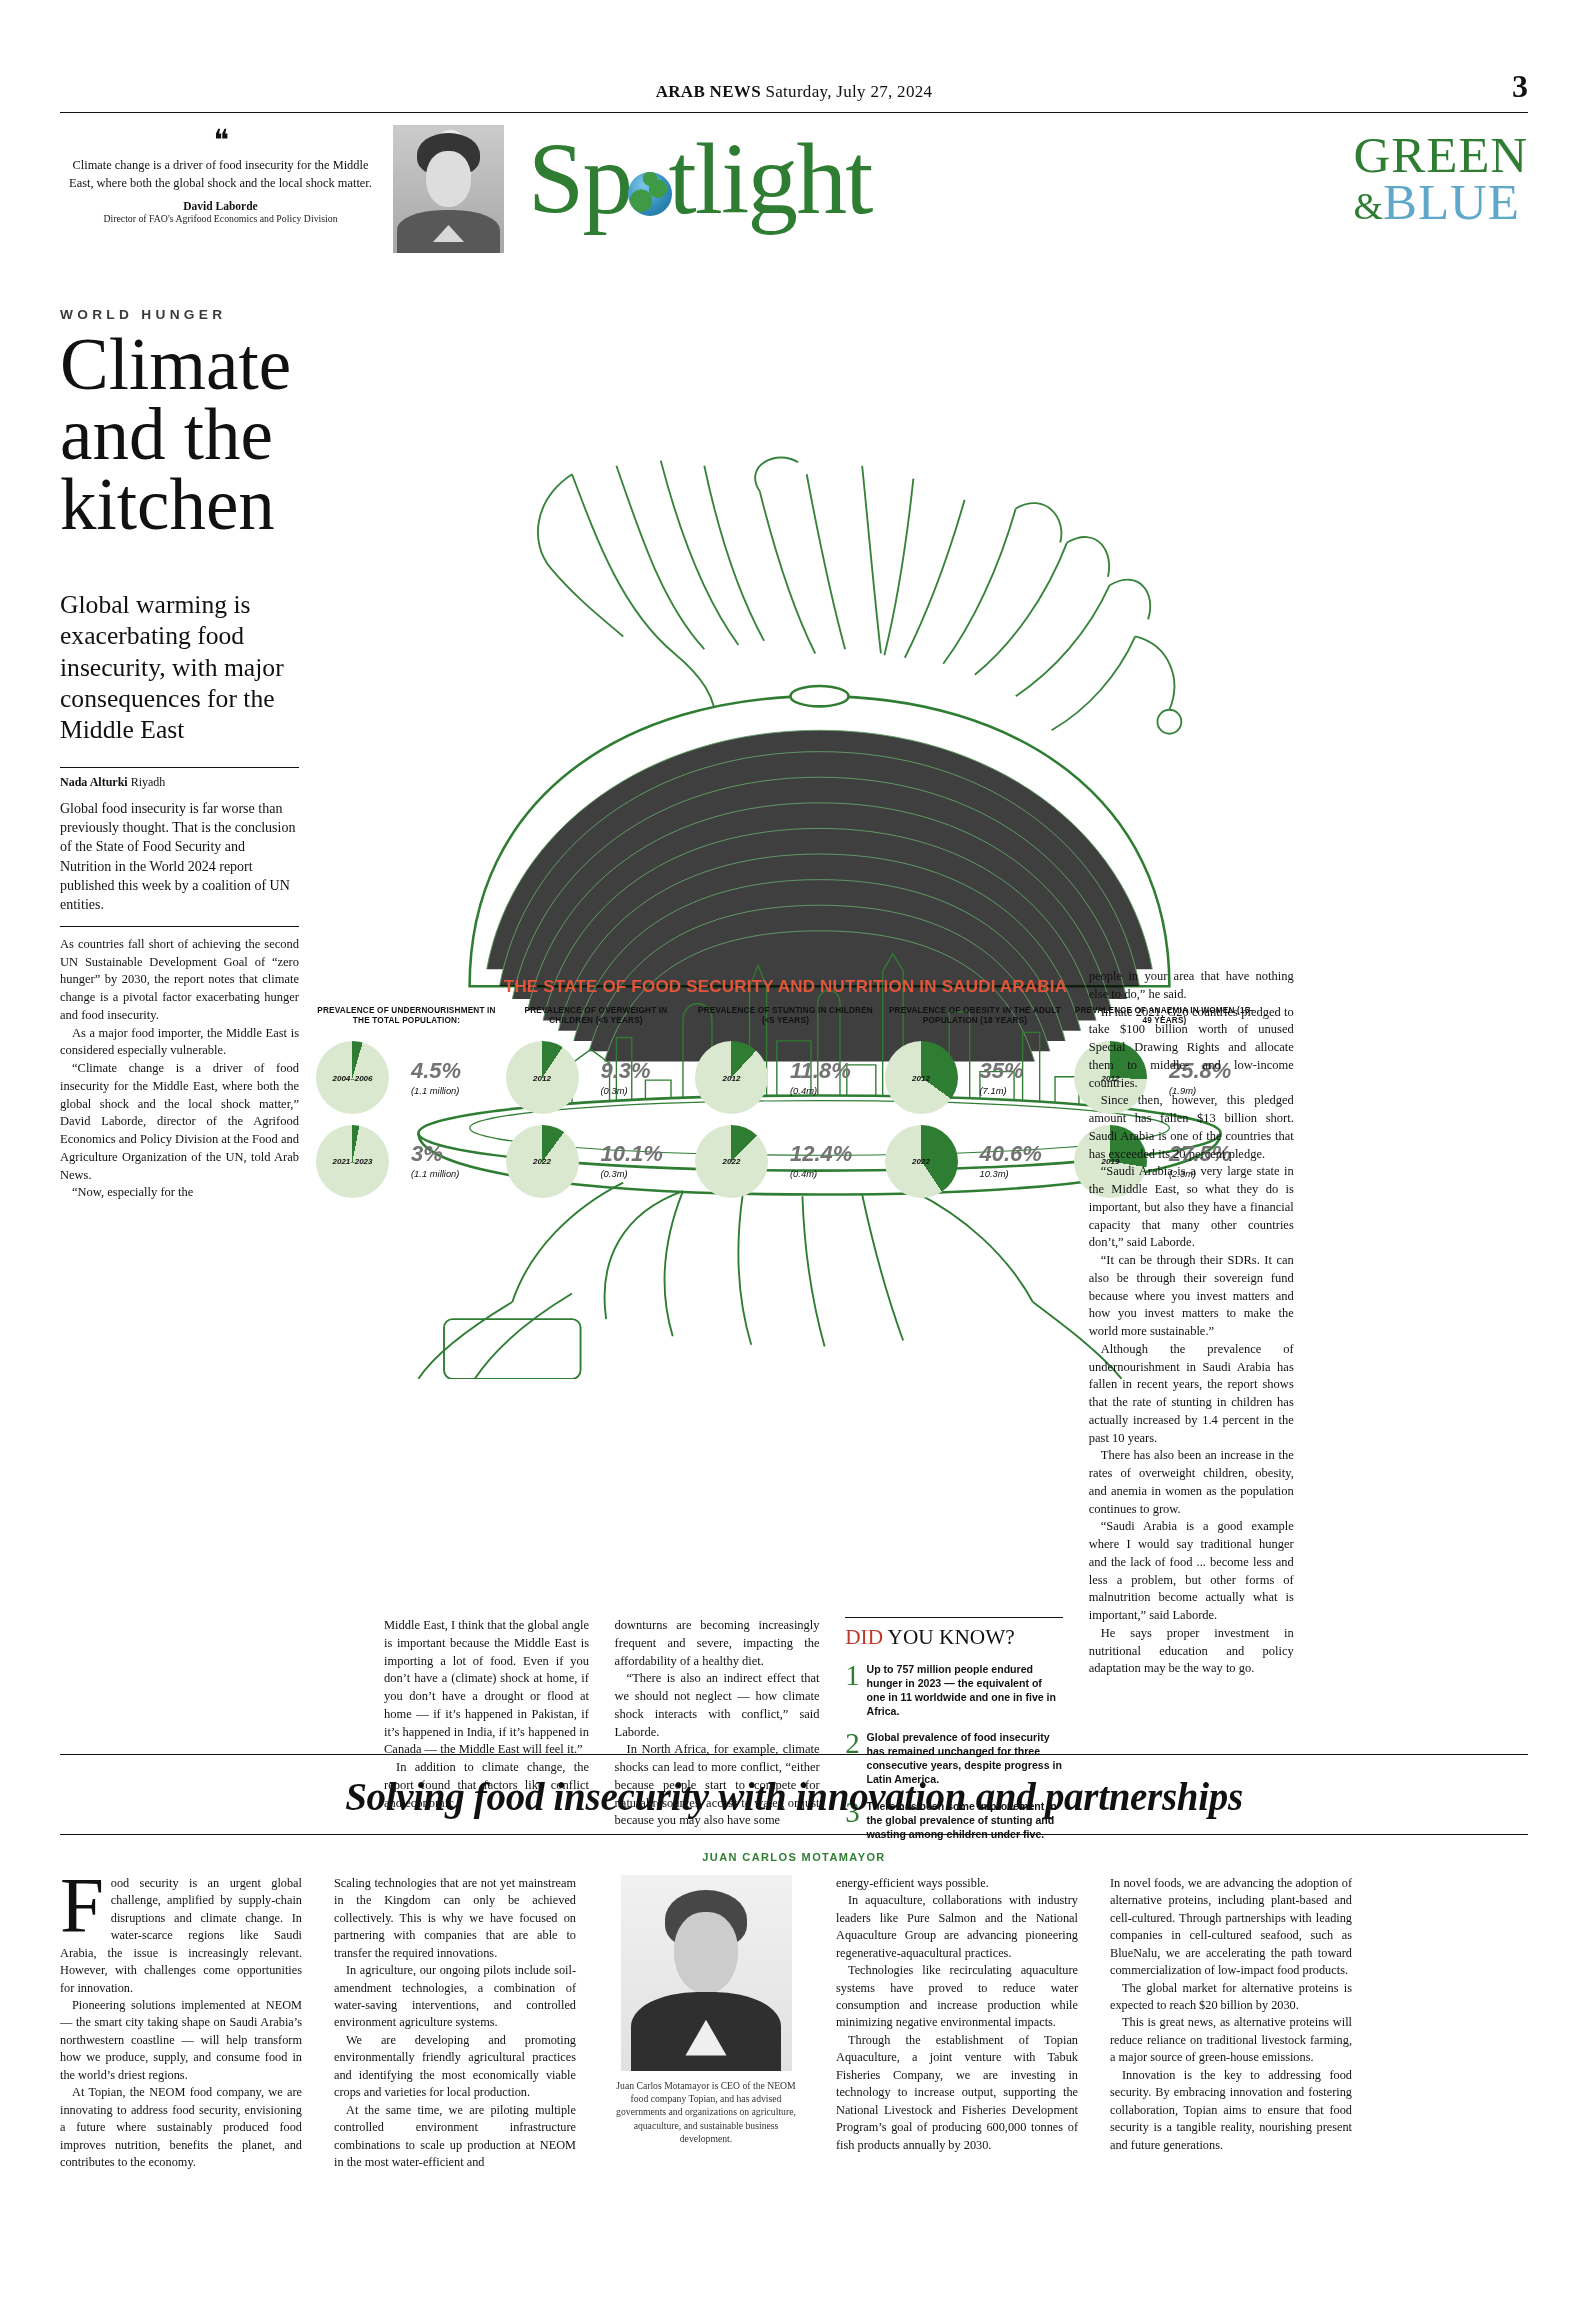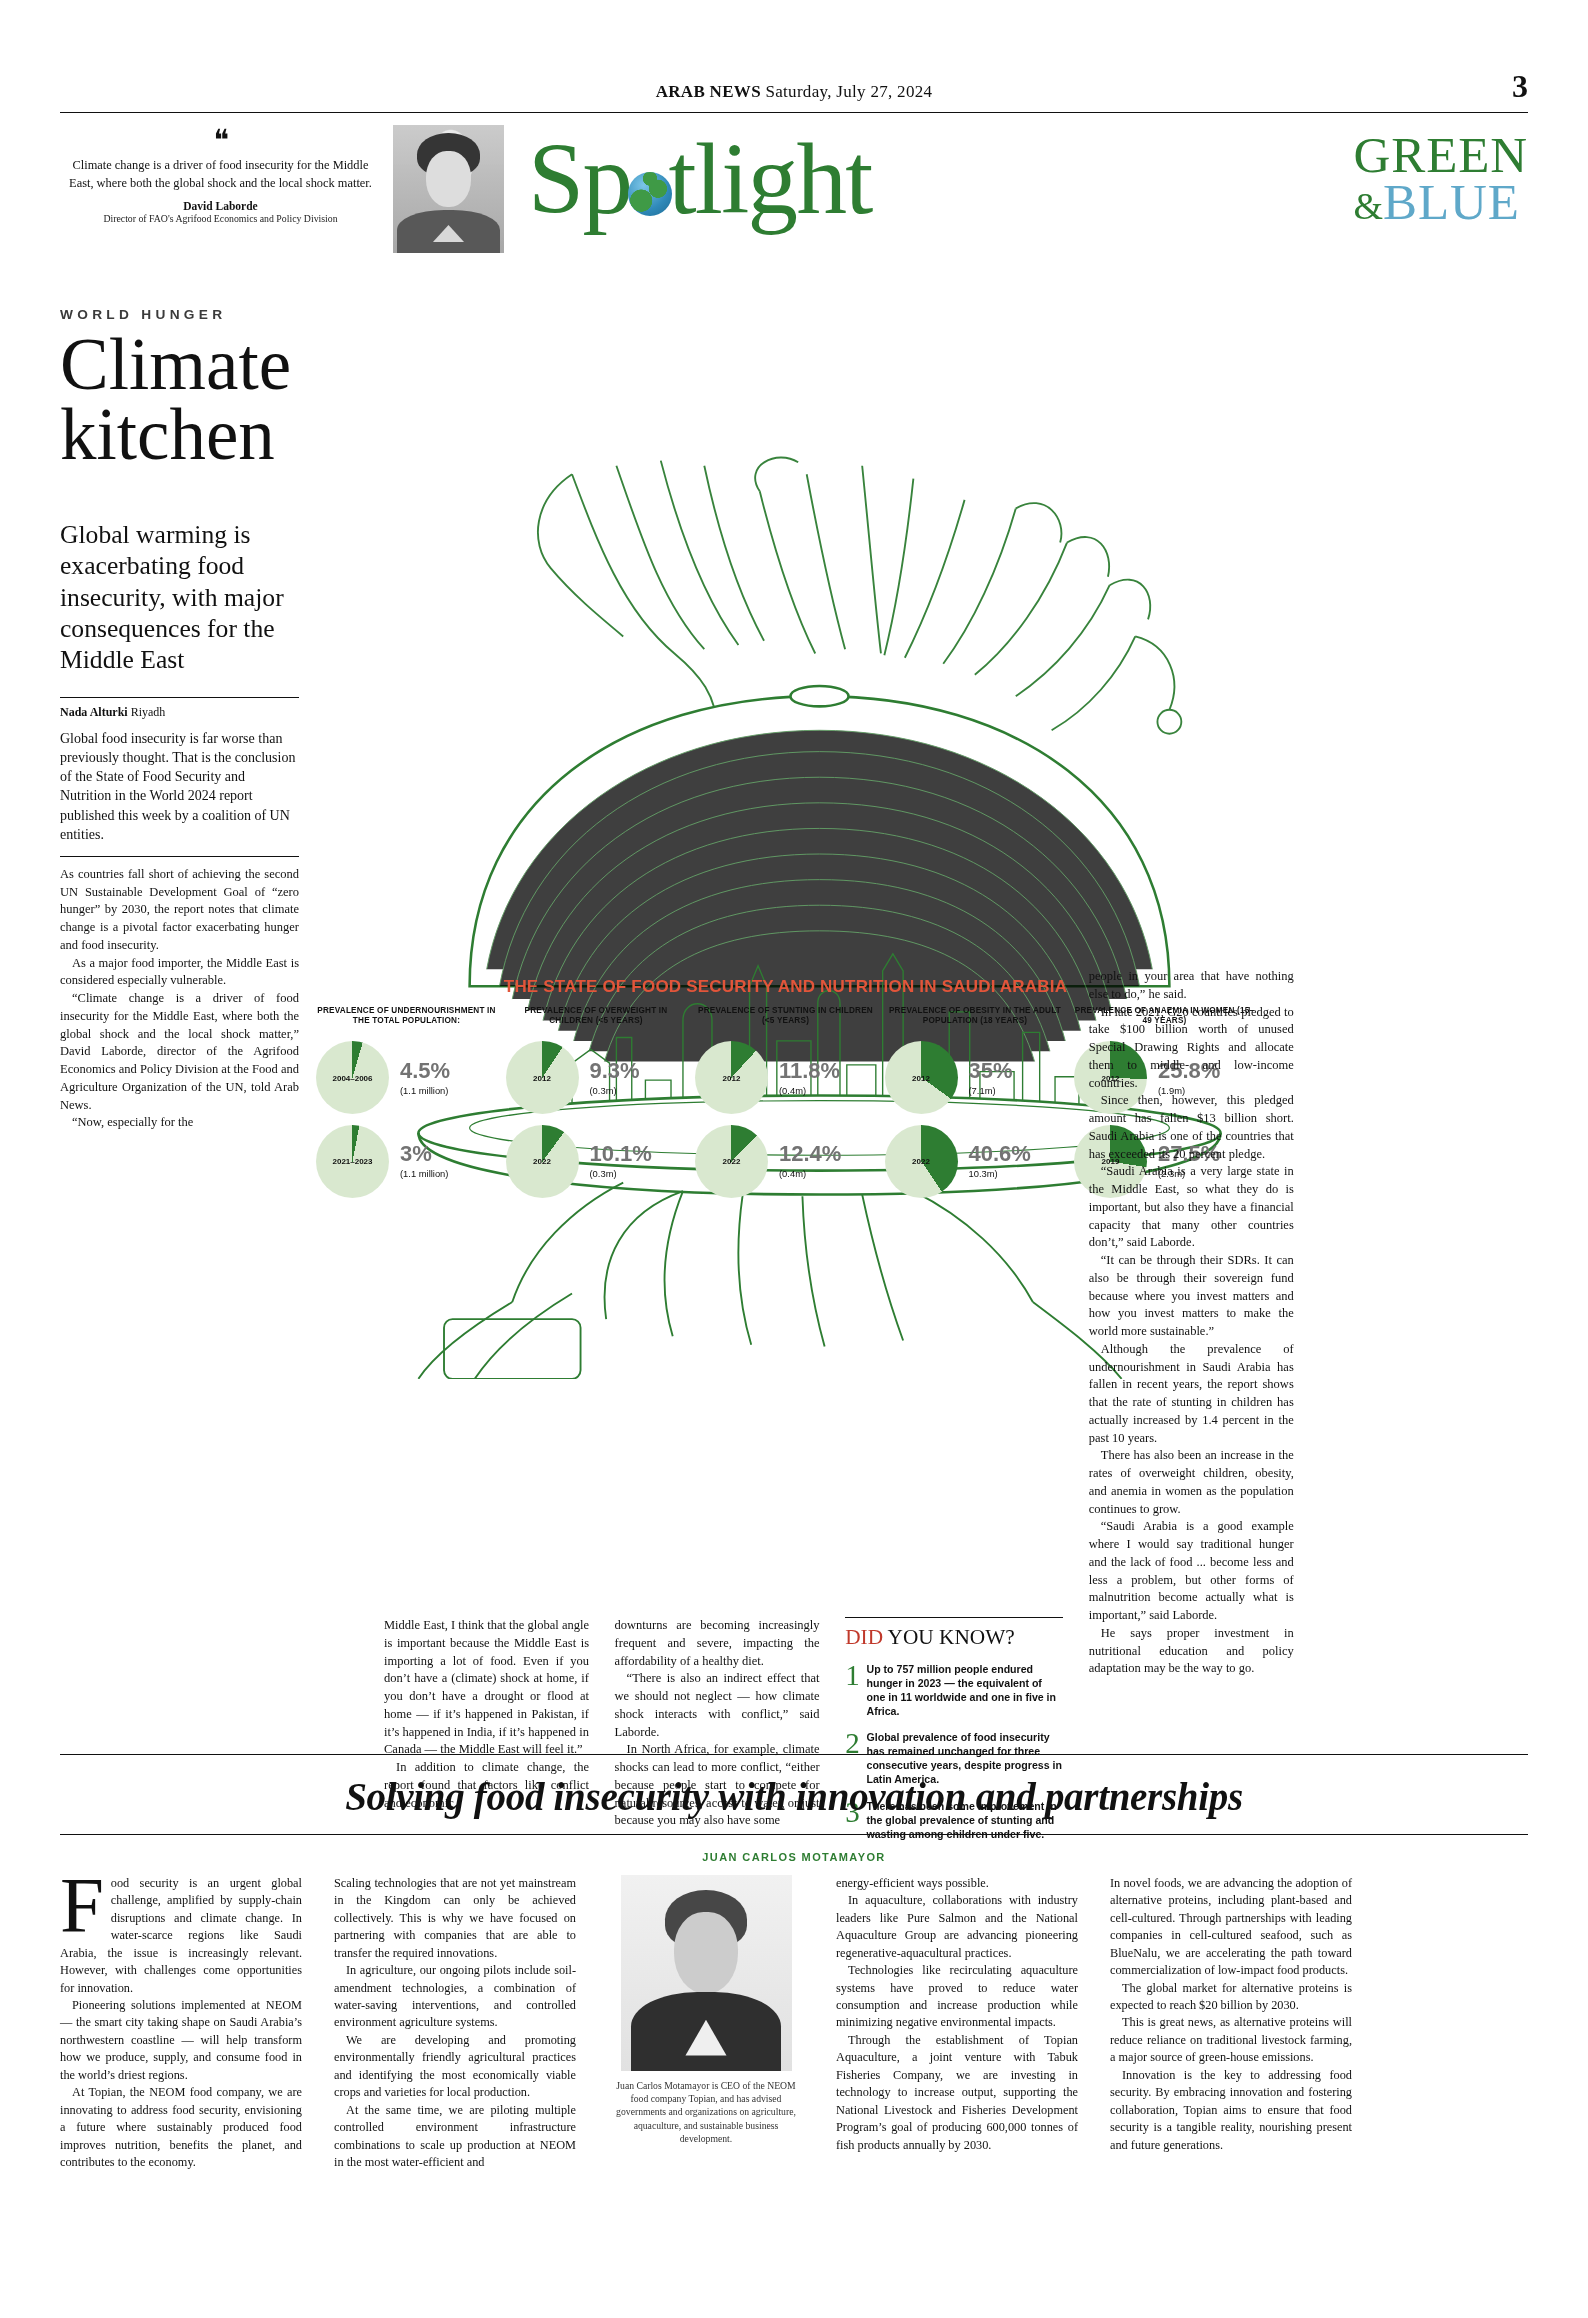--- a/index.html
+++ b/index.html
@@ -100,21 +100,21 @@
   .info-title {
     text-align:center; color:#e2553a; font-family:"Liberation Sans", sans-serif;
     font-weight:bold; font-size:17px; letter-spacing:0.2px; margin-bottom:8.5px;
   }
   .info-grid { display:flex; gap:8.5px; }
   .info-cell { flex:1; }
   .info-cell h4 {
     font-family:"Liberation Sans", sans-serif; font-size:8.2px; font-weight:bold;
     text-align:center; margin:0 0 6.8px 0; line-height:1.25; letter-spacing:0.2px; min-height:29px;
   }
-  .stat-row { display:flex; align-items:center; gap:11px; margin-bottom:10.2px; }
+  .stat-row { display:flex; align-items:center; gap:22px; margin-bottom:10.2px;font-style:italic; }
   .pie { width:73px; height:73px; border-radius:50%; position:relative; flex:0 0 auto;}
   .pie span.year {
     position:absolute; left:50%; top:50%; transform:translate(-50%,-50%);
     font-family:"Liberation Sans", sans-serif; font-size:8px; font-weight:bold; color:#111;
     white-space:nowrap;
   }
   .stat-val { color:#737373; font-family:"Liberation Sans",sans-serif; font-weight:bold; font-size:22px; line-height:1; }
   .stat-sub { font-family:"Liberation Sans",sans-serif; font-size:9.4px; color:#111; margin-top:2.6px; }
 
   
@@ -272,20 +272,21 @@
           <rect x="150" y="1030" width="160" height="70" rx="10"></rect>
           <path d="M430 880 C360 905 330 960 340 1030"></path>
         </g>
       </svg>
     </div>
 
     <div class="left-col">
       <div class="kicker">WORLD HUNGER</div>
       <h1 class="headline">
         <div>Climate</div>
+        <div>and the</div>
         <div>kitchen</div>
       </h1>
       <div class="standfirst">Global warming is exacerbating food insecurity, with major consequences for the Middle East</div>
       <div class="byline-rule"></div>
       <div class="byline">
         <b>Nada Alturki</b>
         <span>Riyadh</span>
       </div>
       <div class="intro">Global food insecurity is far worse than previously thought. That is the conclusion of the State of Food Security and Nutrition in the World 2024 report published this week by a coalition of UN entities.</div>
       <div class="intro-rule"></div>

